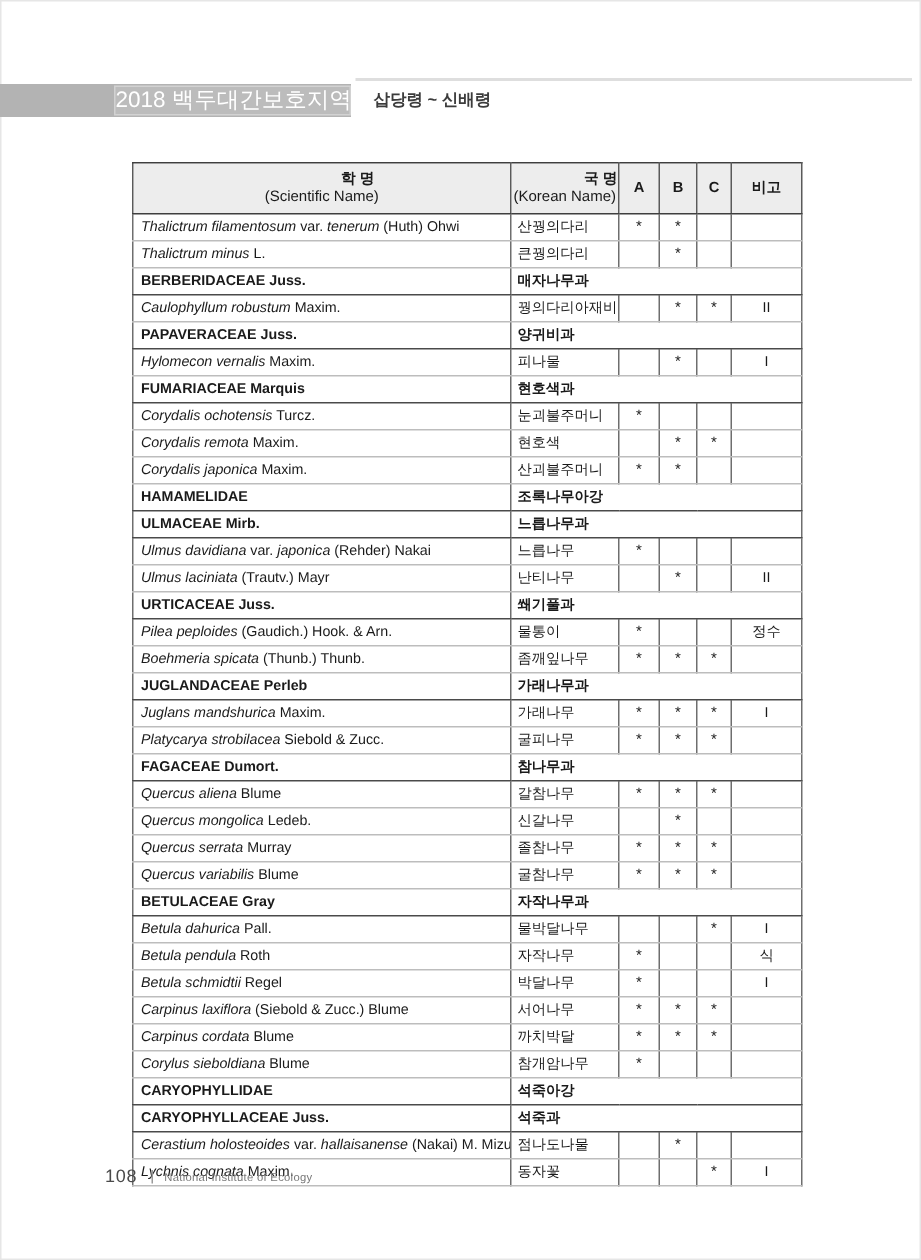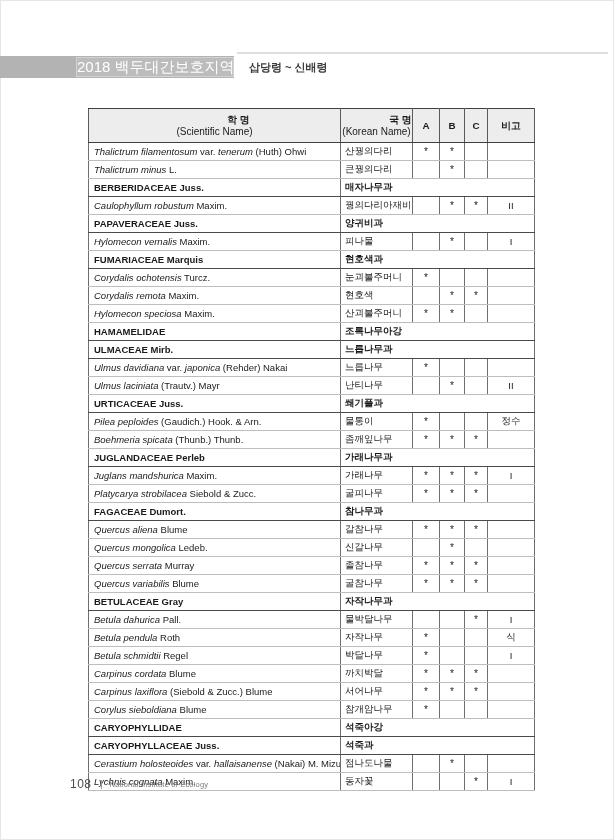--- a/index.html
+++ b/index.html
@@ -149,21 +149,21 @@
       </tr>
       <tr class="species">
         <td class="sci"><i>Corydalis remota</i><span> Maxim.</span></td>
         <td class="kor">현호색</td>
         <td class="mark"></td>
         <td class="mark">*</td>
         <td class="mark">*</td>
         <td class="note"></td>
       </tr>
       <tr class="species">
-        <td class="sci"><i>Hylomecon speciosa</i><span> Maxim.</span></td>
+        <td class="sci"><i>Corydalis japonica</i><span> Maxim.</span></td>
         <td class="kor">산괴불주머니</td>
         <td class="mark">*</td>
         <td class="mark">*</td>
         <td class="mark"></td>
         <td class="note"></td>
       </tr>
       <tr class="family">
         <td class="sci"><span>HAMAMELIDAE</span></td>
         <td class="korfam" colspan="5">조록나무아강</td>
       </tr>
@@ -285,30 +285,30 @@
       </tr>
       <tr class="species">
         <td class="sci"><i>Betula schmidtii</i><span> Regel</span></td>
         <td class="kor">박달나무</td>
         <td class="mark">*</td>
         <td class="mark"></td>
         <td class="mark"></td>
         <td class="note">I</td>
       </tr>
       <tr class="species">
+        <td class="sci"><i>Carpinus laxiflora</i><span> (Siebold &amp; Zucc.) Blume</span></td>
+        <td class="kor">서어나무</td>
+        <td class="mark">*</td>
+        <td class="mark">*</td>
+        <td class="mark">*</td>
+        <td class="note"></td>
+      </tr>
+      <tr class="species">
         <td class="sci"><i>Carpinus cordata</i><span> Blume</span></td>
         <td class="kor">까치박달</td>
-        <td class="mark">*</td>
-        <td class="mark">*</td>
-        <td class="mark">*</td>
-        <td class="note"></td>
-      </tr>
-      <tr class="species">
-        <td class="sci"><i>Carpinus laxiflora</i><span> (Siebold &amp; Zucc.) Blume</span></td>
-        <td class="kor">서어나무</td>
         <td class="mark">*</td>
         <td class="mark">*</td>
         <td class="mark">*</td>
         <td class="note"></td>
       </tr>
       <tr class="species">
         <td class="sci"><i>Corylus sieboldiana</i><span> Blume</span></td>
         <td class="kor">참개암나무</td>
         <td class="mark">*</td>
         <td class="mark"></td>

